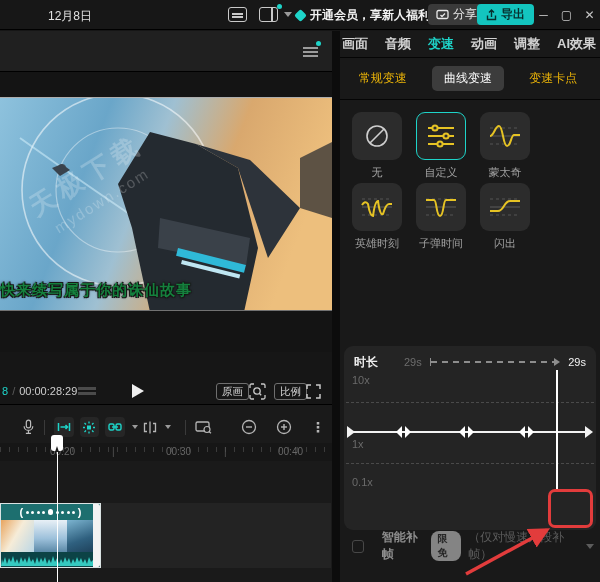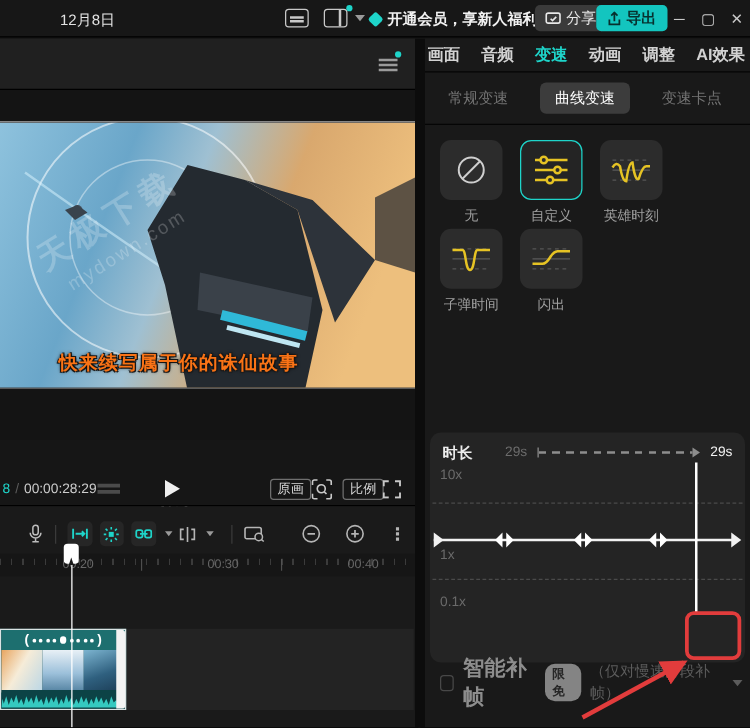--- a/index.html
+++ b/index.html
@@ -27,21 +27,21 @@
   
   .pv-header{position:absolute;left:0;top:31px;width:332px;height:41px;background:#202020;border-bottom:1px solid #000;}
   .hamb{position:absolute;left:303px;top:47px;width:15px;height:10px;}
   .hamb i{display:block;height:1.8px;background:#9b9b9b;margin-bottom:2.4px;}
   .hamb-dot{position:absolute;left:316px;top:41px;width:5px;height:5px;border-radius:50%;background:#1ed4c9;}
   .pv-area{position:absolute;left:0;top:72px;width:332px;height:280px;background:#141414;}
   .video{position:absolute;left:0;top:25px;width:332px;height:214px;overflow:hidden;border-top:1px solid rgba(255,255,255,.65);border-bottom:1px solid rgba(255,255,255,.4);}
   .video svg{position:absolute;left:0;top:0;}
   .watermark{position:absolute;left:30px;top:60px;transform:rotate(-32deg);color:rgba(255,255,255,.22);font-size:26px;font-weight:bold;letter-spacing:6px;line-height:30px;text-align:center;}
   .watermark small{display:block;font-size:15px;letter-spacing:2px;font-weight:normal;}
-  .subtitle{position:absolute;left:0;width:286px;bottom:10px;text-align:center;color:#f97316;font-size:15px;font-weight:bold;letter-spacing:1px;text-shadow:0 0 3px #000,1px 1px 0 #222,-1px 1px 0 #222,1px -1px 0 #222;}
+  .subtitle{position:absolute;left:0;width:286px;bottom:10px;color:#15803d;font-size:15px;font-weight:bold;letter-spacing:1px;text-shadow:0 0 3px #000,1px 1px 0 #222,-1px 1px 0 #222,1px -1px 0 #222;}
   .rotate-circle{position:absolute;left:129px;top:321px;width:21px;height:21px;border:2px solid #e9e9e9;border-radius:50%;color:#e9e9e9;font-size:12px;line-height:19px;text-align:center;}
 
   .player-bar{position:absolute;left:0;top:352px;width:332px;height:53px;background:#161616;border-bottom:1px solid #000;}
   .timecode{position:absolute;left:2px;top:385px;font-size:11px;color:#cdcdcd;display:flex;gap:4px;align-items:center;}
   .tc-cur{color:#1ed4c9;}
   .tc-sep{color:#5c5c5c;}
   .bars-ic{position:absolute;left:78px;top:387px;width:18px;height:10px;opacity:.45;}
   .bars-ic i{display:block;height:2.5px;background:#8b8b8b;margin-bottom:2.5px;}
   .play-btn{position:absolute;left:132px;top:384px;width:0;height:0;border-top:7px solid transparent;border-bottom:7px solid transparent;border-left:12px solid #efefef;}
   .pill-btn{position:absolute;top:383px;height:17px;padding:0 5px;border:1px solid #6f6f6f;border-radius:3px;color:#d9d9d9;font-size:10.5px;line-height:15px;}
@@ -78,21 +78,21 @@
 
   
   .vdivider{position:absolute;left:332px;top:31px;width:8px;height:551px;background:#0c0c0c;}
 
   
   .rpanel{position:absolute;left:340px;top:31px;width:260px;height:551px;background:#191919;}
   .rtabs{position:absolute;left:0;top:0;width:260px;height:27px;display:flex;align-items:center;gap:17px;padding-left:2px;border-bottom:1px solid #050505;}
   .rtab{font-size:13px;font-weight:bold;color:#d2d2d2;}
   .rtab.active{color:#1ed4c9;}
   .subtabs{position:absolute;left:0;top:33px;width:256px;height:28px;display:flex;align-items:center;justify-content:space-around;}
-  .subtab{font-size:12px;color:#737373;padding:4px 12px;border-radius:5px;}
+  .subtab{font-size:12px;color:#eab308;padding:4px 12px;border-radius:5px;}
   .subtab.active{background:#3c3c3c;color:#fff;}
   .rdiv2{position:absolute;left:0;top:68px;width:260px;height:1px;background:#050505;}
 
   .grid{position:absolute;left:12px;top:81px;width:180px;display:grid;grid-template-columns:repeat(3,50px);column-gap:14px;row-gap:1px;}
   .cell{width:50px;height:70px;}
   .tile{width:50px;height:48px;background:#2c2c2c;border-radius:9px;display:flex;align-items:center;justify-content:center;}
   .tile.sel{border:1.6px solid #1ed4c9;background:#242424;}
   .cell-label{margin-top:5px;text-align:center;font-size:11px;color:#a0a0a0;}
 
   .speed-panel{position:absolute;left:4px;top:315px;width:252px;height:184px;background:#242424;border-radius:9px;}
@@ -115,21 +115,21 @@
   .kf::after{content:"";position:absolute;right:0;top:1px;border-top:6px solid transparent;border-bottom:6px solid transparent;border-left:6.5px solid #fff;}
   .g-playhead{position:absolute;left:212px;top:0px;width:1.8px;height:122px;background:#fff;}
   .btn-row{position:absolute;left:0;top:150px;width:252px;height:30px;}
   .reset-btn{position:absolute;left:153px;top:3px;width:54px;height:21px;background:#525252;border-radius:4px;color:#e2e2e2;font-size:12px;text-align:center;line-height:21px;}
   .plus-btn{position:absolute;left:215px;top:0px;width:28px;height:28px;background:#3a3a3a;border-radius:6px;color:#fff;font-size:17px;font-weight:bold;text-align:center;line-height:26px;}
   .red-box{position:absolute;left:548px;top:489px;width:45px;height:39px;border:3px solid #e23c3c;border-radius:7px;z-index:5;}
   .red-arrow{position:absolute;left:0;top:0;width:600px;height:582px;pointer-events:none;z-index:6;}
 
   .interp-row{position:absolute;left:12px;top:506px;right:6px;height:18px;display:flex;align-items:center;gap:7px;}
   .interp-check{width:13px;height:13px;border:1.5px solid #484848;border-radius:3px;}
-  .interp-label{font-size:17px;font-weight:bold;color:#8d8d8d;}
+  .interp-label{font-size:12px;font-weight:bold;color:#8d8d8d;margin-left:11px;}
   .interp-badge{font-size:10px;color:#262626;background:#848484;border-radius:8px;padding:1px 6px;font-weight:bold;}
   .interp-note{font-size:12px;color:#5c5c5c;}
   .interp-chev{width:0;height:0;border-left:4px solid transparent;border-right:4px solid transparent;border-top:5px solid #5c5c5c;margin-left:4px;}
 </style>
 </head>
 <body>
 
 <div id="window">
 
   <div class="topbar">
@@ -368,20 +368,31 @@
             </svg>
           </div>
         <div class="cell-label">自定义</div>
       </div>
       <div class="cell">
         <div class="tile">
             <svg width="36" height="28" viewBox="0 0 36 28">
               <line x1="3" y1="6" x2="33" y2="6" stroke="#555" stroke-dasharray="3 3"></line>
               <line x1="3" y1="22" x2="33" y2="22" stroke="#555" stroke-dasharray="3 3"></line>
               <line x1="3" y1="14" x2="33" y2="14" stroke="#5a5a5a"></line>
+              <path d="M3,14 C7,14 8,4 12,4 C16,4 16,24 20,24 C24,24 24,13 27,13 L33,13" fill="none" stroke="#e6c324" stroke-width="2"></path>
+            </svg>
+          </div>
+        <div class="cell-label">蒙太奇</div>
+      </div>
+      <div class="cell">
+        <div class="tile">
+            <svg width="36" height="28" viewBox="0 0 36 28">
+              <line x1="3" y1="6" x2="33" y2="6" stroke="#555" stroke-dasharray="3 3"></line>
+              <line x1="3" y1="22" x2="33" y2="22" stroke="#555" stroke-dasharray="3 3"></line>
+              <line x1="3" y1="14" x2="33" y2="14" stroke="#5a5a5a"></line>
               <path d="M3,12 Q6,7 9,11 Q11,23 14,23 Q16,8 19,8 Q21,23 24,21 Q27,11 30,11 L33,11" fill="none" stroke="#e6c324" stroke-width="2"></path>
             </svg>
           </div>
         <div class="cell-label">英雄时刻</div>
       </div>
       <div class="cell">
         <div class="tile">
             <svg width="36" height="28" viewBox="0 0 36 28">
               <line x1="3" y1="6" x2="33" y2="6" stroke="#555" stroke-dasharray="3 3"></line>
               <line x1="3" y1="22" x2="33" y2="22" stroke="#555" stroke-dasharray="3 3"></line>

